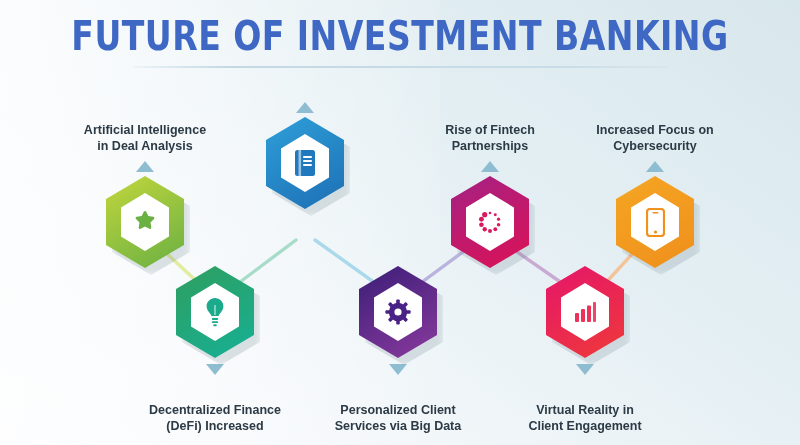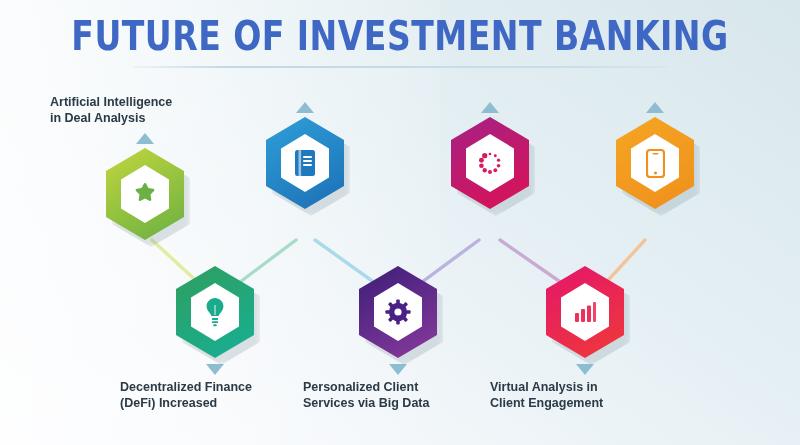--- a/index.html
+++ b/index.html
@@ -68,21 +68,23 @@
   .node {
     position: absolute;
     width: 190px;
     margin-left: -95px;
   }
   .node-label {
     font-size: 12.5px;
     line-height: 15.5px;
     font-weight: bold;
     color: #2b3a45;
+    text-align: center;
     white-space: pre-line;
+    margin-top: 28px;
   }
   .pointer {
     width: 0;
     height: 0;
     margin: 0 auto;
     border-left: 9px solid transparent;
     border-right: 9px solid transparent;
   }
   .pointer.up {
     border-bottom: 11px solid #8ebdd2;
@@ -184,20 +186,22 @@
               <rect x="1" y="1" width="20" height="26" rx="2.5" fill="#2079bd"></rect>
               <rect x="4.5" y="1" width="2.6" height="26" fill="#ffffff" opacity="0.55"></rect>
               <rect x="9" y="7" width="9" height="1.9" rx="0.9" fill="#ffffff"></rect>
               <rect x="9" y="11" width="9" height="1.9" rx="0.9" fill="#ffffff"></rect>
               <rect x="9" y="15" width="9" height="1.9" rx="0.9" fill="#ffffff"></rect>
             </svg>
           </div>
         </div>
       </div>
       <div class="node top" style="left: 490px;">
+        <div class="node-label">Rise of Fintech
+Partnerships</div>
         <div class="pointer up"></div>
         <div class="hex-wrap">
           <div class="hex-shadow"></div>
           <div class="hex" style="background: linear-gradient(150deg, rgb(163, 34, 132) 0%, rgb(221, 17, 85) 100%);"></div>
           <div class="hex-inner">
             <svg width="26" height="26" viewBox="0 0 26 26">
               <circle cx="13.00" cy="4.00" r="1.35" fill="#d81b60"></circle>
               <circle cx="18.29" cy="5.72" r="1.49" fill="#d81b60"></circle>
               <circle cx="21.56" cy="10.22" r="1.63" fill="#d81b60"></circle>
               <circle cx="21.56" cy="15.78" r="1.77" fill="#d81b60"></circle>
@@ -205,20 +209,22 @@
               <circle cx="13.00" cy="22.00" r="2.04" fill="#d81b60"></circle>
               <circle cx="7.71" cy="20.28" r="2.18" fill="#d81b60"></circle>
               <circle cx="4.44" cy="15.78" r="2.32" fill="#d81b60"></circle>
               <circle cx="4.44" cy="10.22" r="2.46" fill="#d81b60"></circle>
               <circle cx="7.71" cy="5.72" r="2.60" fill="#d81b60"></circle>
             </svg>
           </div>
         </div>
       </div>
       <div class="node top" style="left: 655px;">
+        <div class="node-label">Increased Focus on
+Cybersecurity</div>
         <div class="pointer up"></div>
         <div class="hex-wrap">
           <div class="hex-shadow"></div>
           <div class="hex" style="background: linear-gradient(150deg, rgb(245, 166, 35) 0%, rgb(239, 143, 28) 100%);"></div>
           <div class="hex-inner">
             <svg width="19" height="29" viewBox="0 0 19 29">
               <rect x="1" y="1" width="17" height="27" rx="3" fill="none" stroke="#f0901d" stroke-width="2.2"></rect>
               <rect x="6.5" y="4" width="6" height="1.5" rx="0.7" fill="#f0901d"></rect>
               <circle cx="9.5" cy="24" r="1.6" fill="#f0901d"></circle>
             </svg>
@@ -278,18 +284,18 @@
           <div class="hex-inner">
             <svg width="24" height="24" viewBox="0 0 24 24">
               <rect x="2" y="13" width="4" height="9" rx="1" fill="#ee3158"></rect>
               <rect x="8" y="9" width="4" height="13" rx="1" fill="#ee3158"></rect>
               <rect x="14" y="5.5" width="4" height="16.5" rx="1" fill="#ee3158"></rect>
               <rect x="20" y="2" width="3" height="20" rx="1" fill="#ee3158" opacity="0.9"></rect>
             </svg>
           </div>
         </div>
         <div class="pointer down"></div>
-        <div class="node-label">Virtual Analysis in
+        <div class="node-label">Virtual Reality in
 Client Engagement</div>
       </div>
     </div>
 
 </div>
 
 </body></html>

